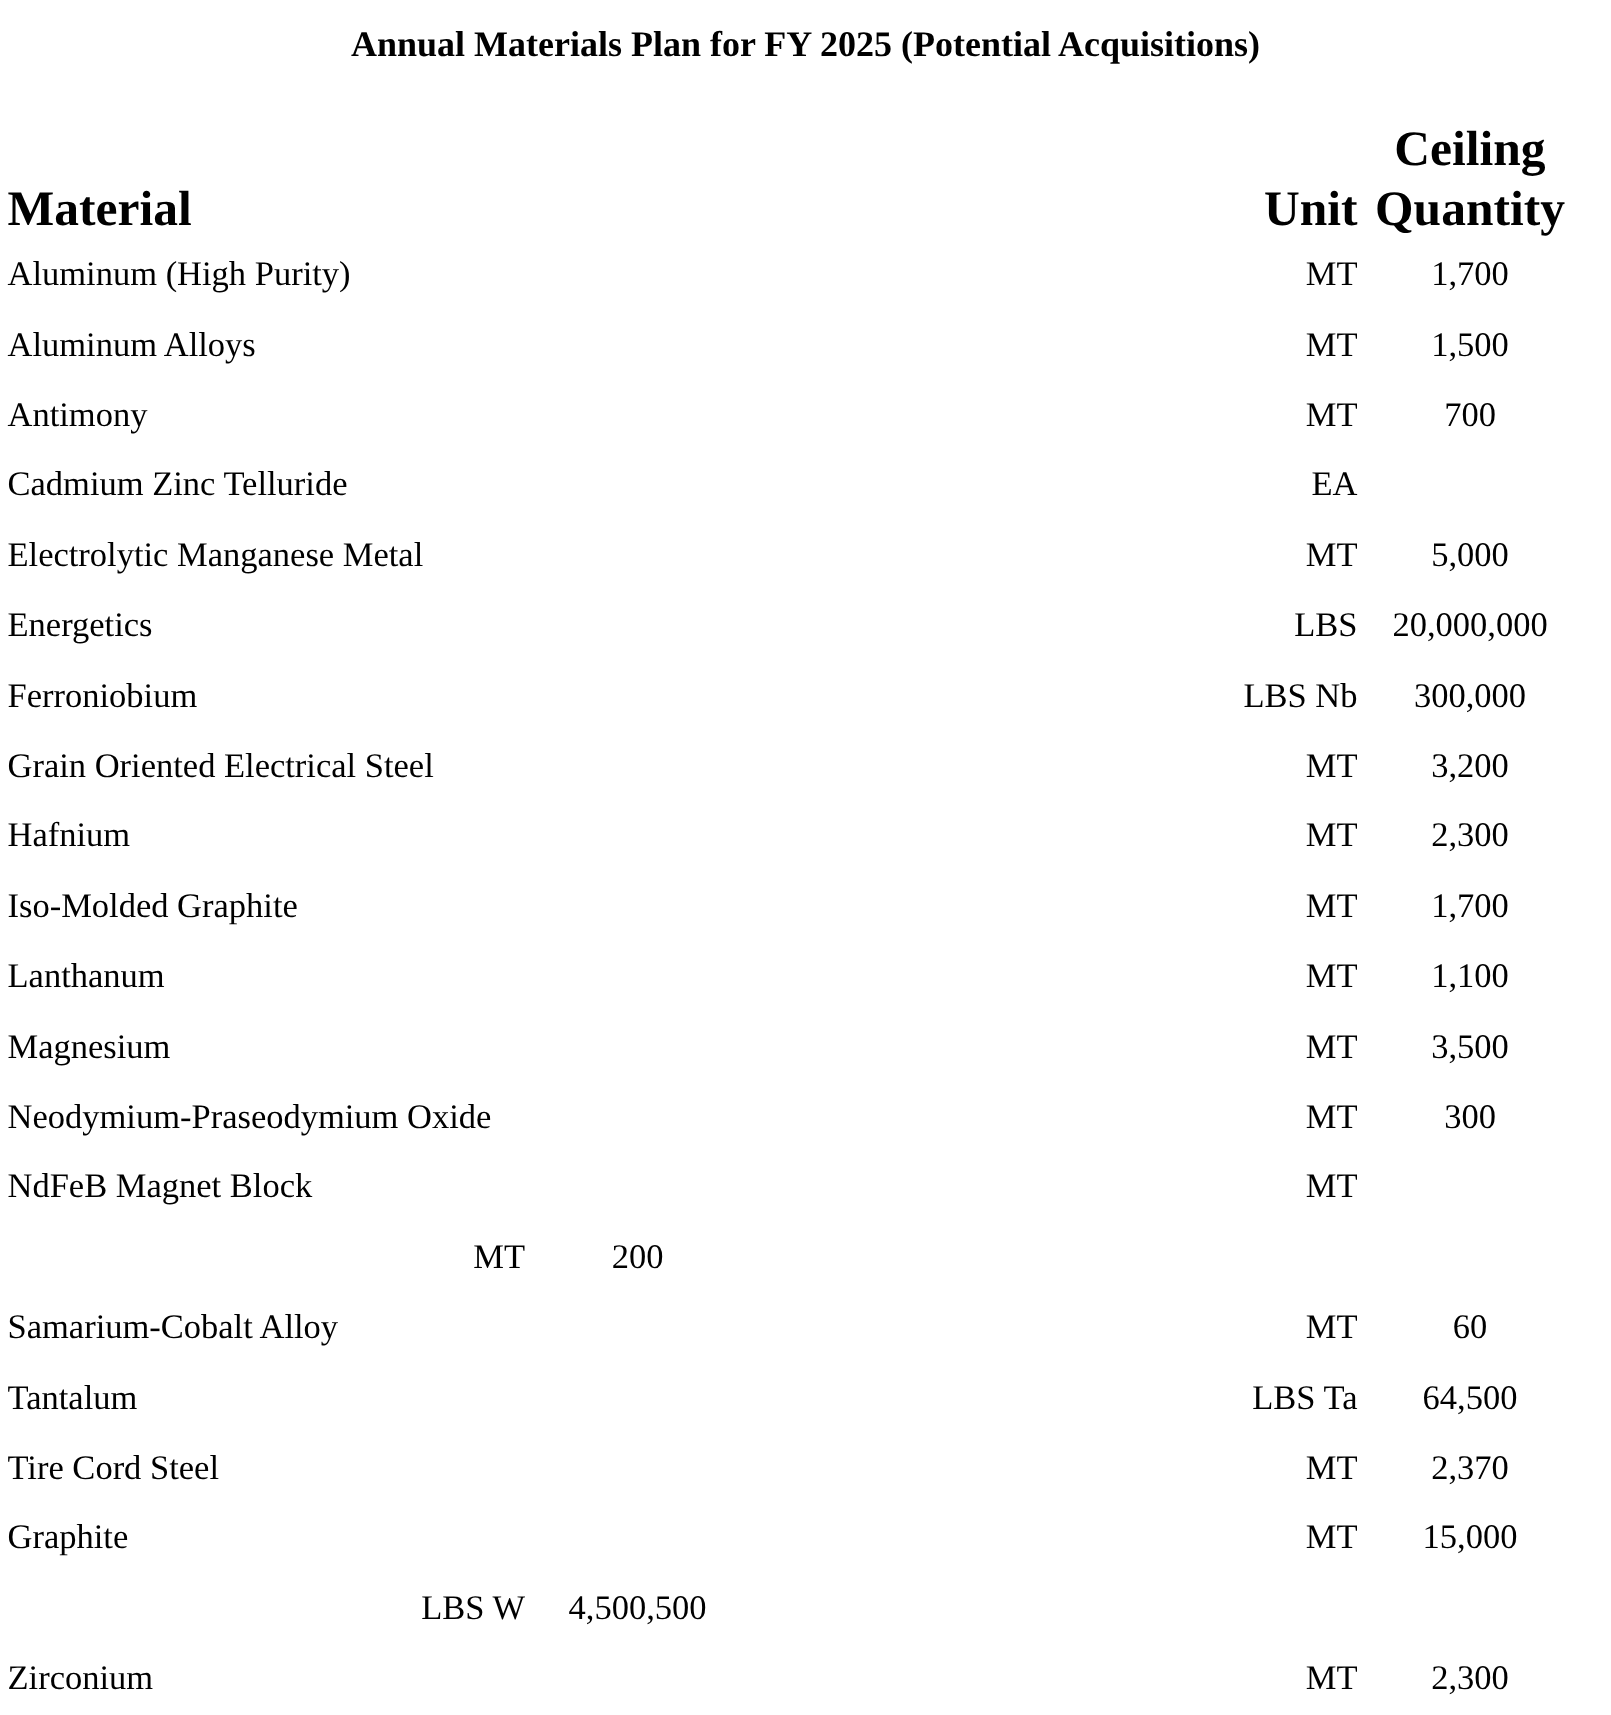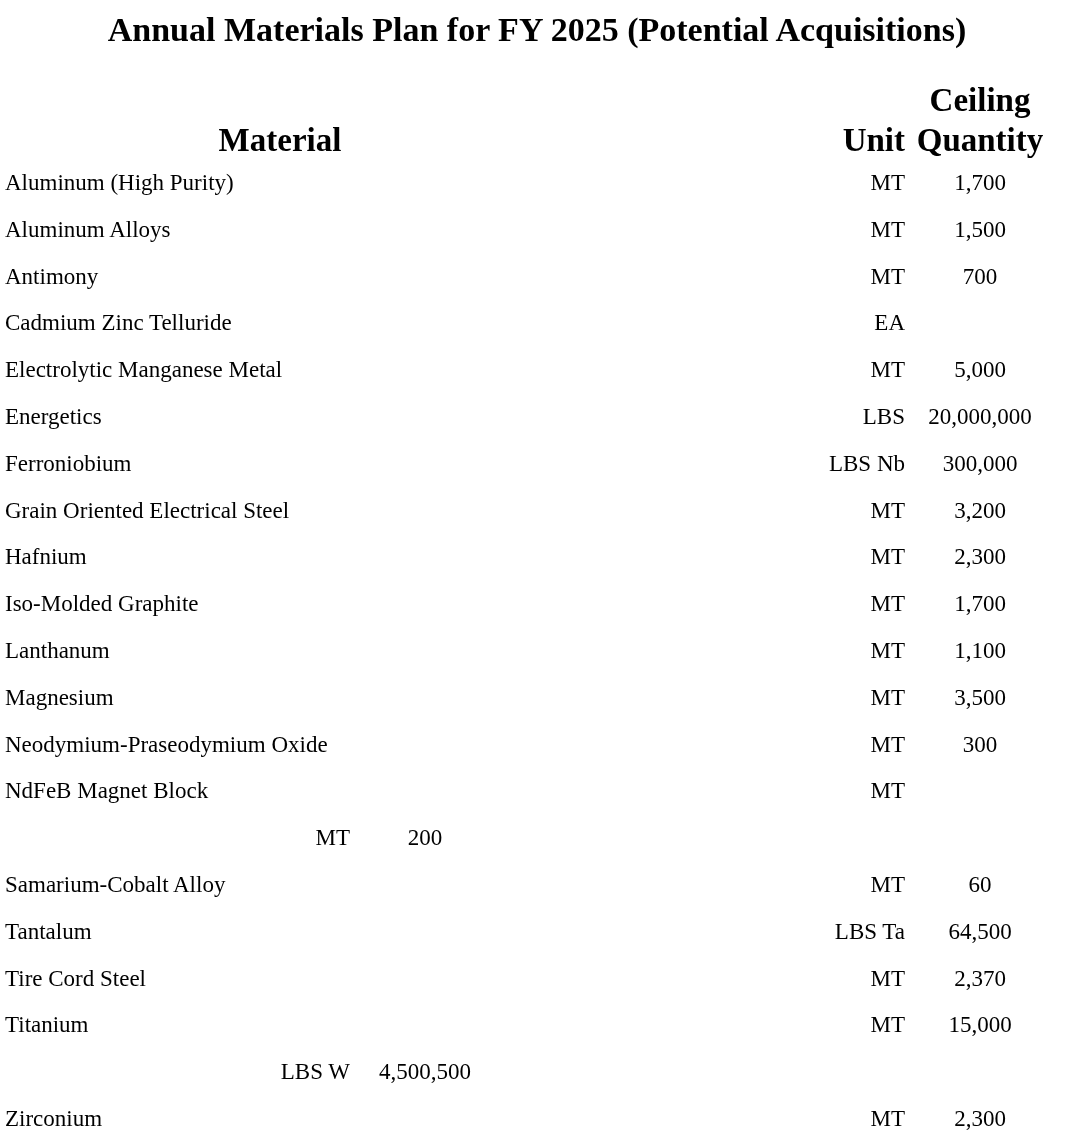--- a/index.html
+++ b/index.html
@@ -16,21 +16,21 @@
     -webkit-font-smoothing: antialiased;
   }
   .page {
     width: 1074px;
     height: 1143px;
     box-sizing: border-box;
     padding-top: 8px;
   }
   .title {
     margin: 0;
-    font-size: 34px;
+    font-size: 24px;
     line-height: 44px;
     font-weight: 700;
     text-align: center;
     letter-spacing: 0px;
   }
   .table {
     margin-top: 28px;
   }
   .header-row {
     display: flex;
@@ -49,21 +49,20 @@
     line-height: 46.8px;
     white-space: nowrap;
   }
   .c-material {
     width: 555px;
     box-sizing: border-box;
     padding-left: 5px;
     text-align: left;
   }
   .header-row .c-material {
-    text-align: center;
   }
   .c-unit {
     width: 350px;
     box-sizing: border-box;
     text-align: right;
   }
   .c-qty {
     width: 164px;
     box-sizing: border-box;
     padding-right: 14px;
@@ -185,21 +184,21 @@
     <div class="cell c-qty">64,500</div>
   </div>
 
   <div class="row">
     <div class="cell c-material">Tire Cord Steel</div>
     <div class="cell c-unit">MT</div>
     <div class="cell c-qty">2,370</div>
   </div>
 
   <div class="row">
-    <div class="cell c-material">Titanium</div>
+    <div class="cell c-material">Graphite</div>
     <div class="cell c-unit">MT</div>
     <div class="cell c-qty">15,000</div>
   </div>
 
   <div class="row">
     <div class="cell c-unit">LBS W</div>
     <div class="cell c-qty">4,500,500</div>
   </div>
 
   <div class="row">

